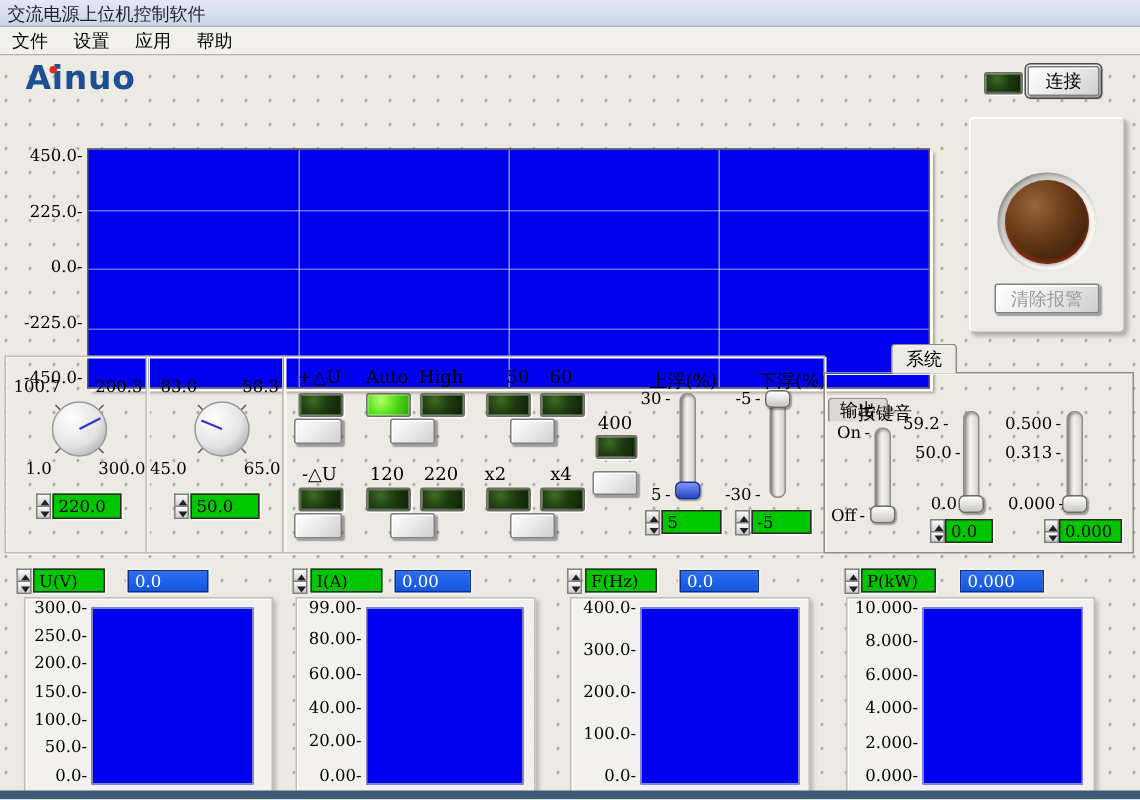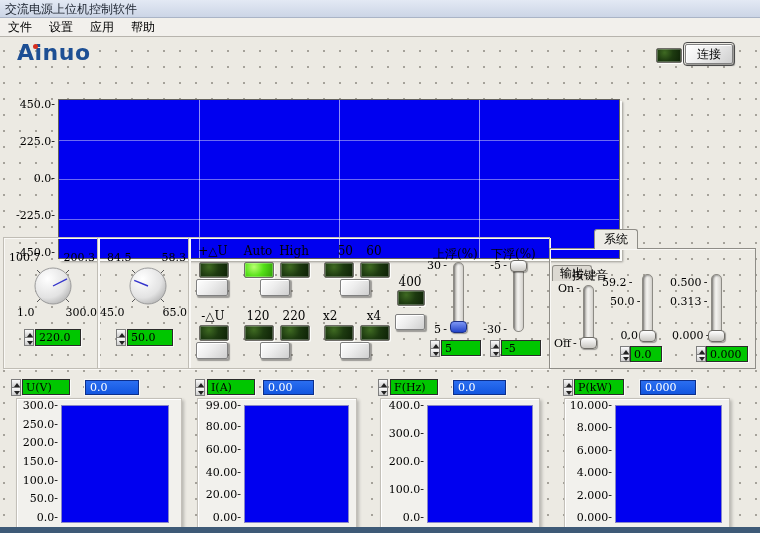--- a/index.html
+++ b/index.html
@@ -142,20 +142,26 @@
       <div class="hgrid" style="top:50%"></div>
       <div class="hgrid" style="top:75%"></div>
       <div class="vgrid" style="left:25%"></div>
       <div class="vgrid" style="left:50%"></div>
       <div class="vgrid" style="left:75%"></div>
     </div>
 
     <div class="led" style="left:656px;top:11px;width:24px;height:13px"></div>
     <button class="btn3d outlined" style="left:685px;top:7px;width:48px;height:20px">连接</button>
 
+    <div class="alarm-panel" style="top:41px">
+      <div class="alarm-ring">
+        <div class="alarm-ball"></div>
+      </div>
+      <button class="btn3d disabled" style="left:17px;top:111px;width:70px;height:20px">清除报警</button>
+    </div>
 
     <div class="panel-etched" style="left:3px;top:200px;width:94px;height:130px">
       <span class="num" style="left:5px;top:13px">100.7</span>
       <span class="num" style="right:3px;top:13px">200.3</span>
       <span class="num" style="left:13px;top:68px">1.0</span>
       <span class="num" style="right:1px;top:68px">300.0</span>
       <svg class="knobsvg" style="left:27px;top:26px" width="44" height="44" viewBox="0 0 44 44">
         <defs>
           <radialGradient id="kg1" cx="35%" cy="30%" r="75%">
             <stop offset="0%" stop-color="#ffffff"></stop>
@@ -171,21 +177,21 @@
         <line x1="22" y1="22" x2="36" y2="14.8" stroke="#3434cc" stroke-width="1.4"></line>
       </svg>
       <div class="spinner" style="left:20px;top:91px">
         <div class="spin up"></div>
         <div class="spin dn"></div>
       </div>
       <div class="greenfield" style="left:31px;top:91px;width:46px;height:17px">220.0</div>
     </div>
 
     <div class="panel-etched" style="left:97px;top:200px;width:91px;height:130px">
-      <span class="num" style="left:9px;top:13px">84.5</span>
+      <span class="num" style="left:9px;top:13px">83.0</span>
       <span class="num" style="right:3px;top:13px">58.3</span>
       <span class="num" style="left:2px;top:68px">45.0</span>
       <span class="num" style="right:2px;top:68px">65.0</span>
       <svg class="knobsvg" style="left:28px;top:26px" width="44" height="44" viewBox="0 0 44 44">
         <line x1="6" y1="6" x2="10" y2="10" stroke="#555" stroke-width="1"></line>
         <line x1="38" y1="6" x2="34" y2="10" stroke="#555" stroke-width="1"></line>
         <line x1="6" y1="38" x2="10" y2="34" stroke="#555" stroke-width="1"></line>
         <line x1="38" y1="38" x2="34" y2="34" stroke="#555" stroke-width="1"></line>
         <circle cx="22" cy="22" r="18" fill="url(#kg1)" stroke="#9a9a9a"></circle>
         <line x1="22" y1="22" x2="8.2" y2="16.3" stroke="#3434cc" stroke-width="1.4"></line>
@@ -238,21 +244,21 @@
       <span class="num tickdash" style="left:236px;top:21px;width:22px;text-align:right">30</span>
       <span class="num tickdash" style="left:236px;top:85px;width:22px;text-align:right">5</span>
       <div class="vtrack" style="left:264px;top:24px;height:68px"></div>
       <div class="vthumb blue" style="left:261px;top:83px"></div>
       <div class="spinner" style="left:241px;top:102px">
         <div class="spin up"></div>
         <div class="spin dn"></div>
       </div>
       <div class="greenfield" style="left:252px;top:102px;width:40px;height:16px">5</div>
 
-      <span class="caption" style="left:302px;top:8px;width:52px">下浮(%)</span>
+      <span class="caption" style="left:317px;top:8px;width:52px">下浮(%)</span>
       <span class="num tickdash" style="left:292px;top:21px;width:26px;text-align:right">-5</span>
       <span class="num tickdash" style="left:292px;top:85px;width:26px;text-align:right">-30</span>
       <div class="vtrack" style="left:324px;top:24px;height:68px"></div>
       <div class="vthumb" style="left:321px;top:22px"></div>
       <div class="spinner" style="left:301px;top:102px">
         <div class="spin up"></div>
         <div class="spin dn"></div>
       </div>
       <div class="greenfield" style="left:312px;top:102px;width:40px;height:16px">-5</div>
     </div>

